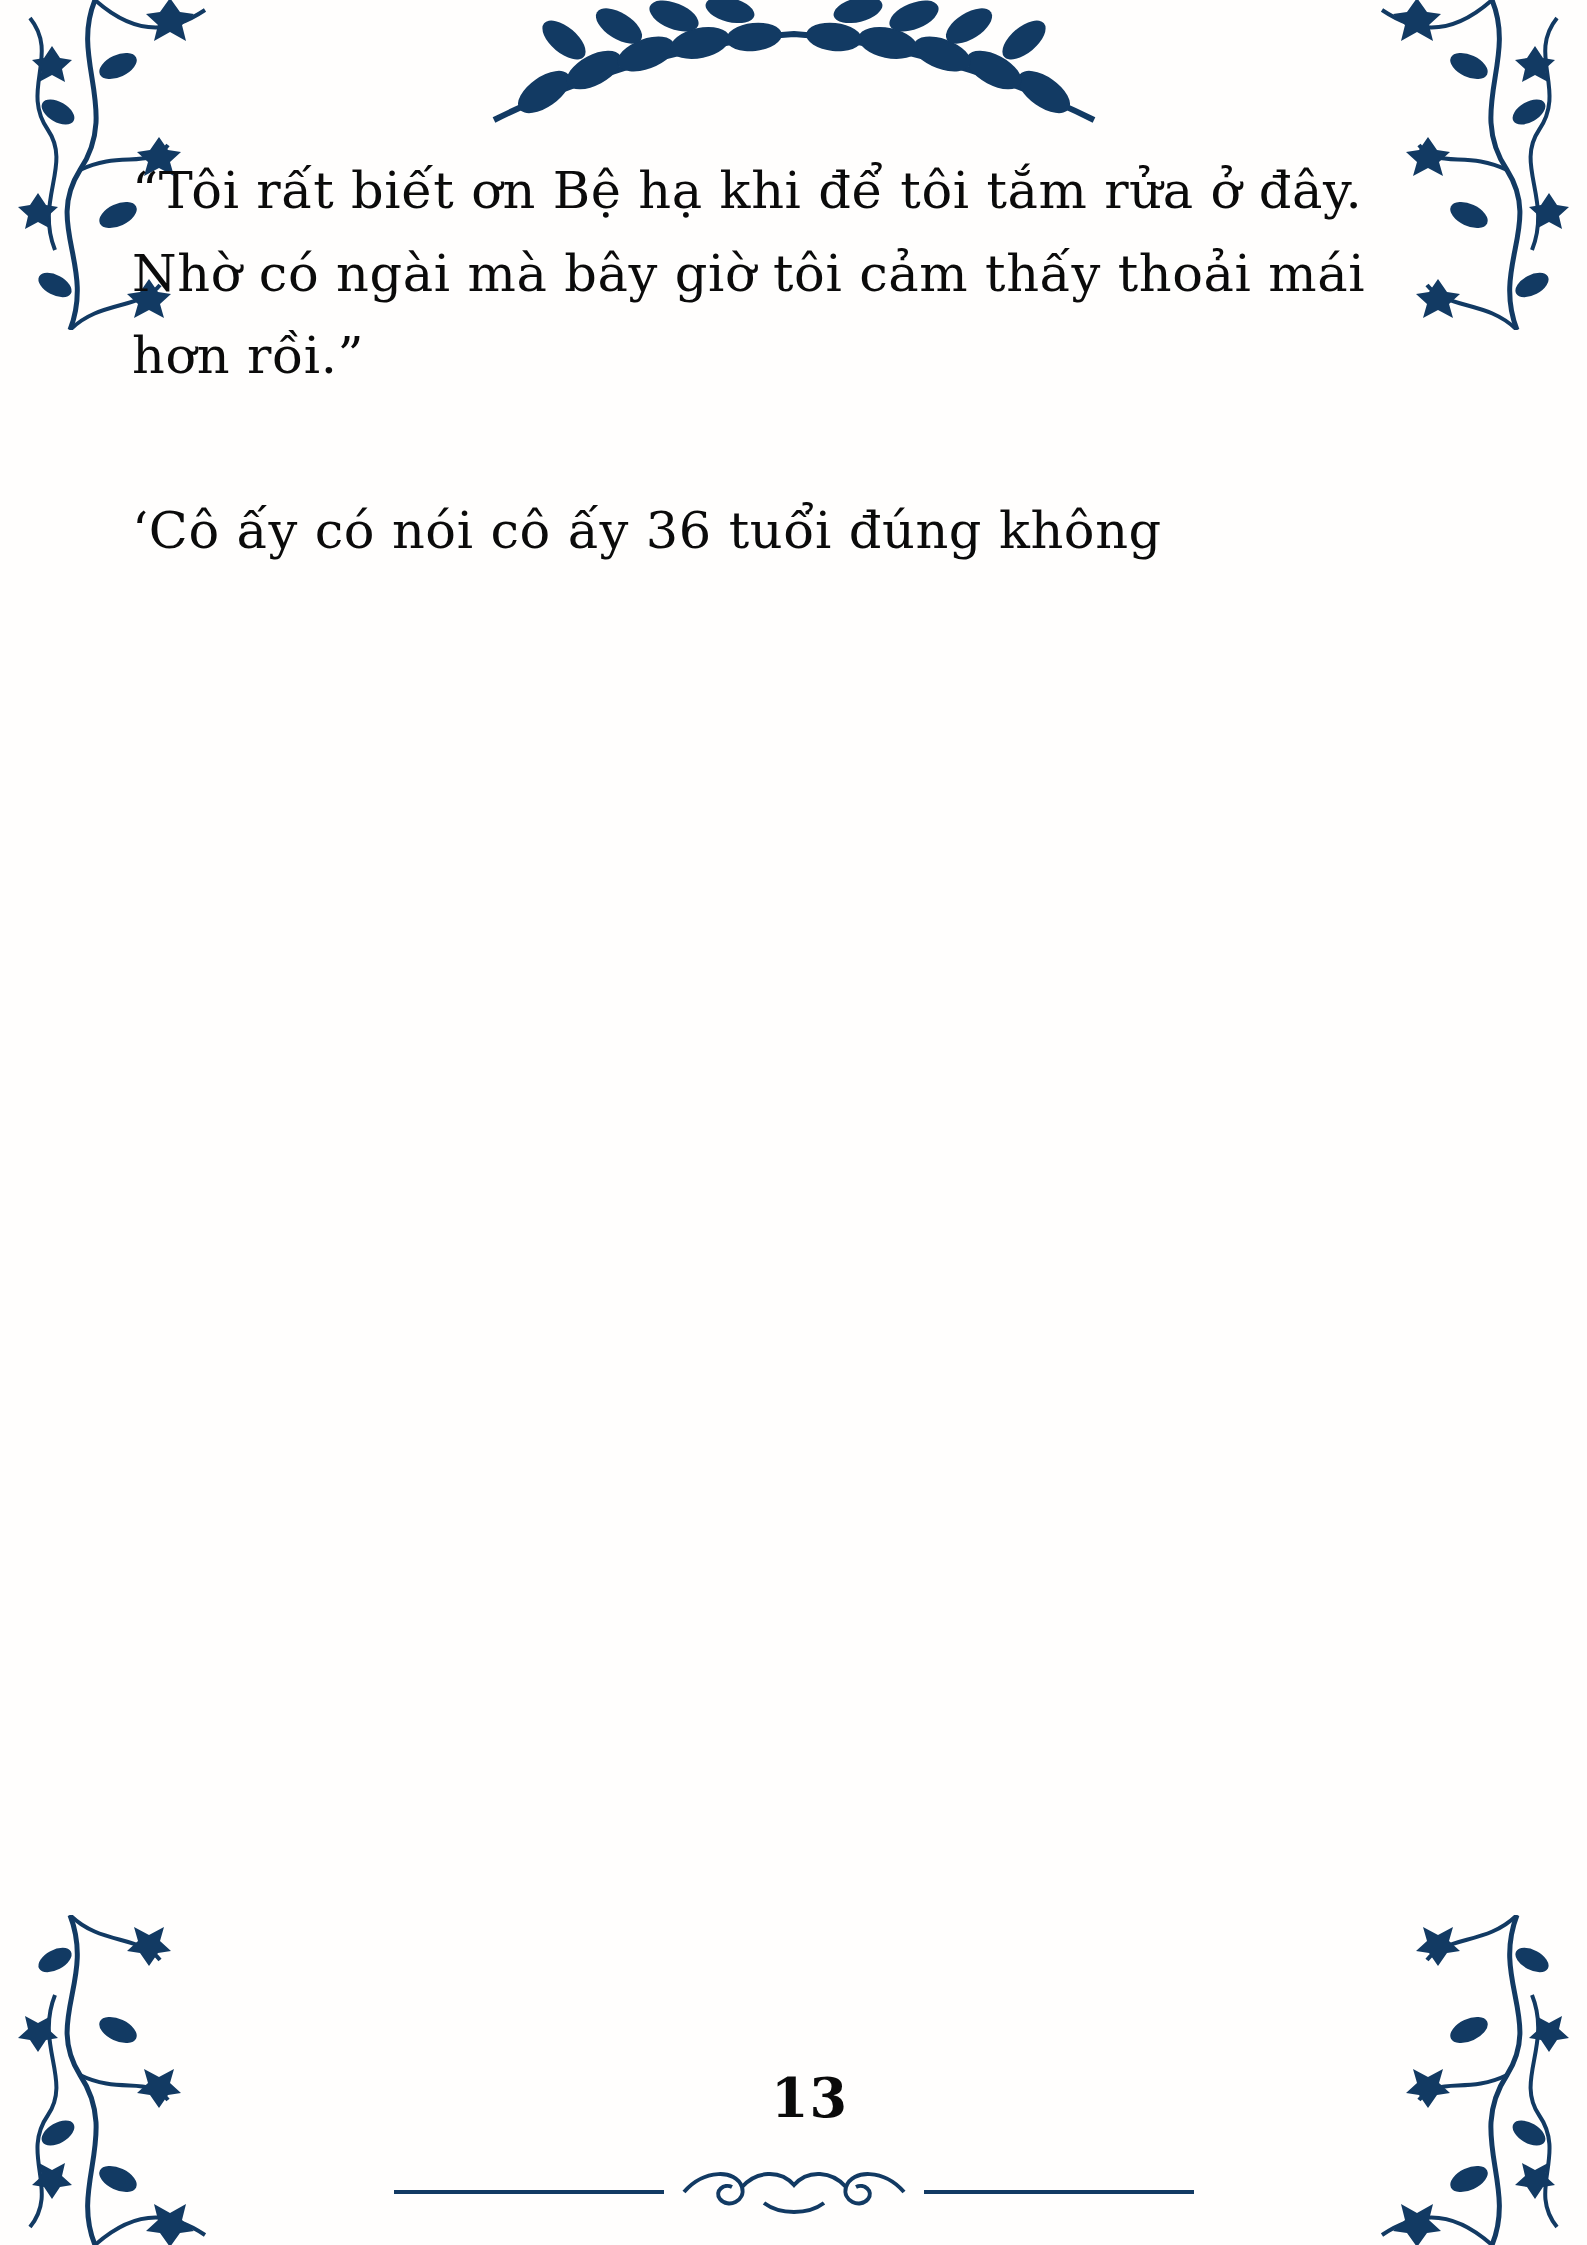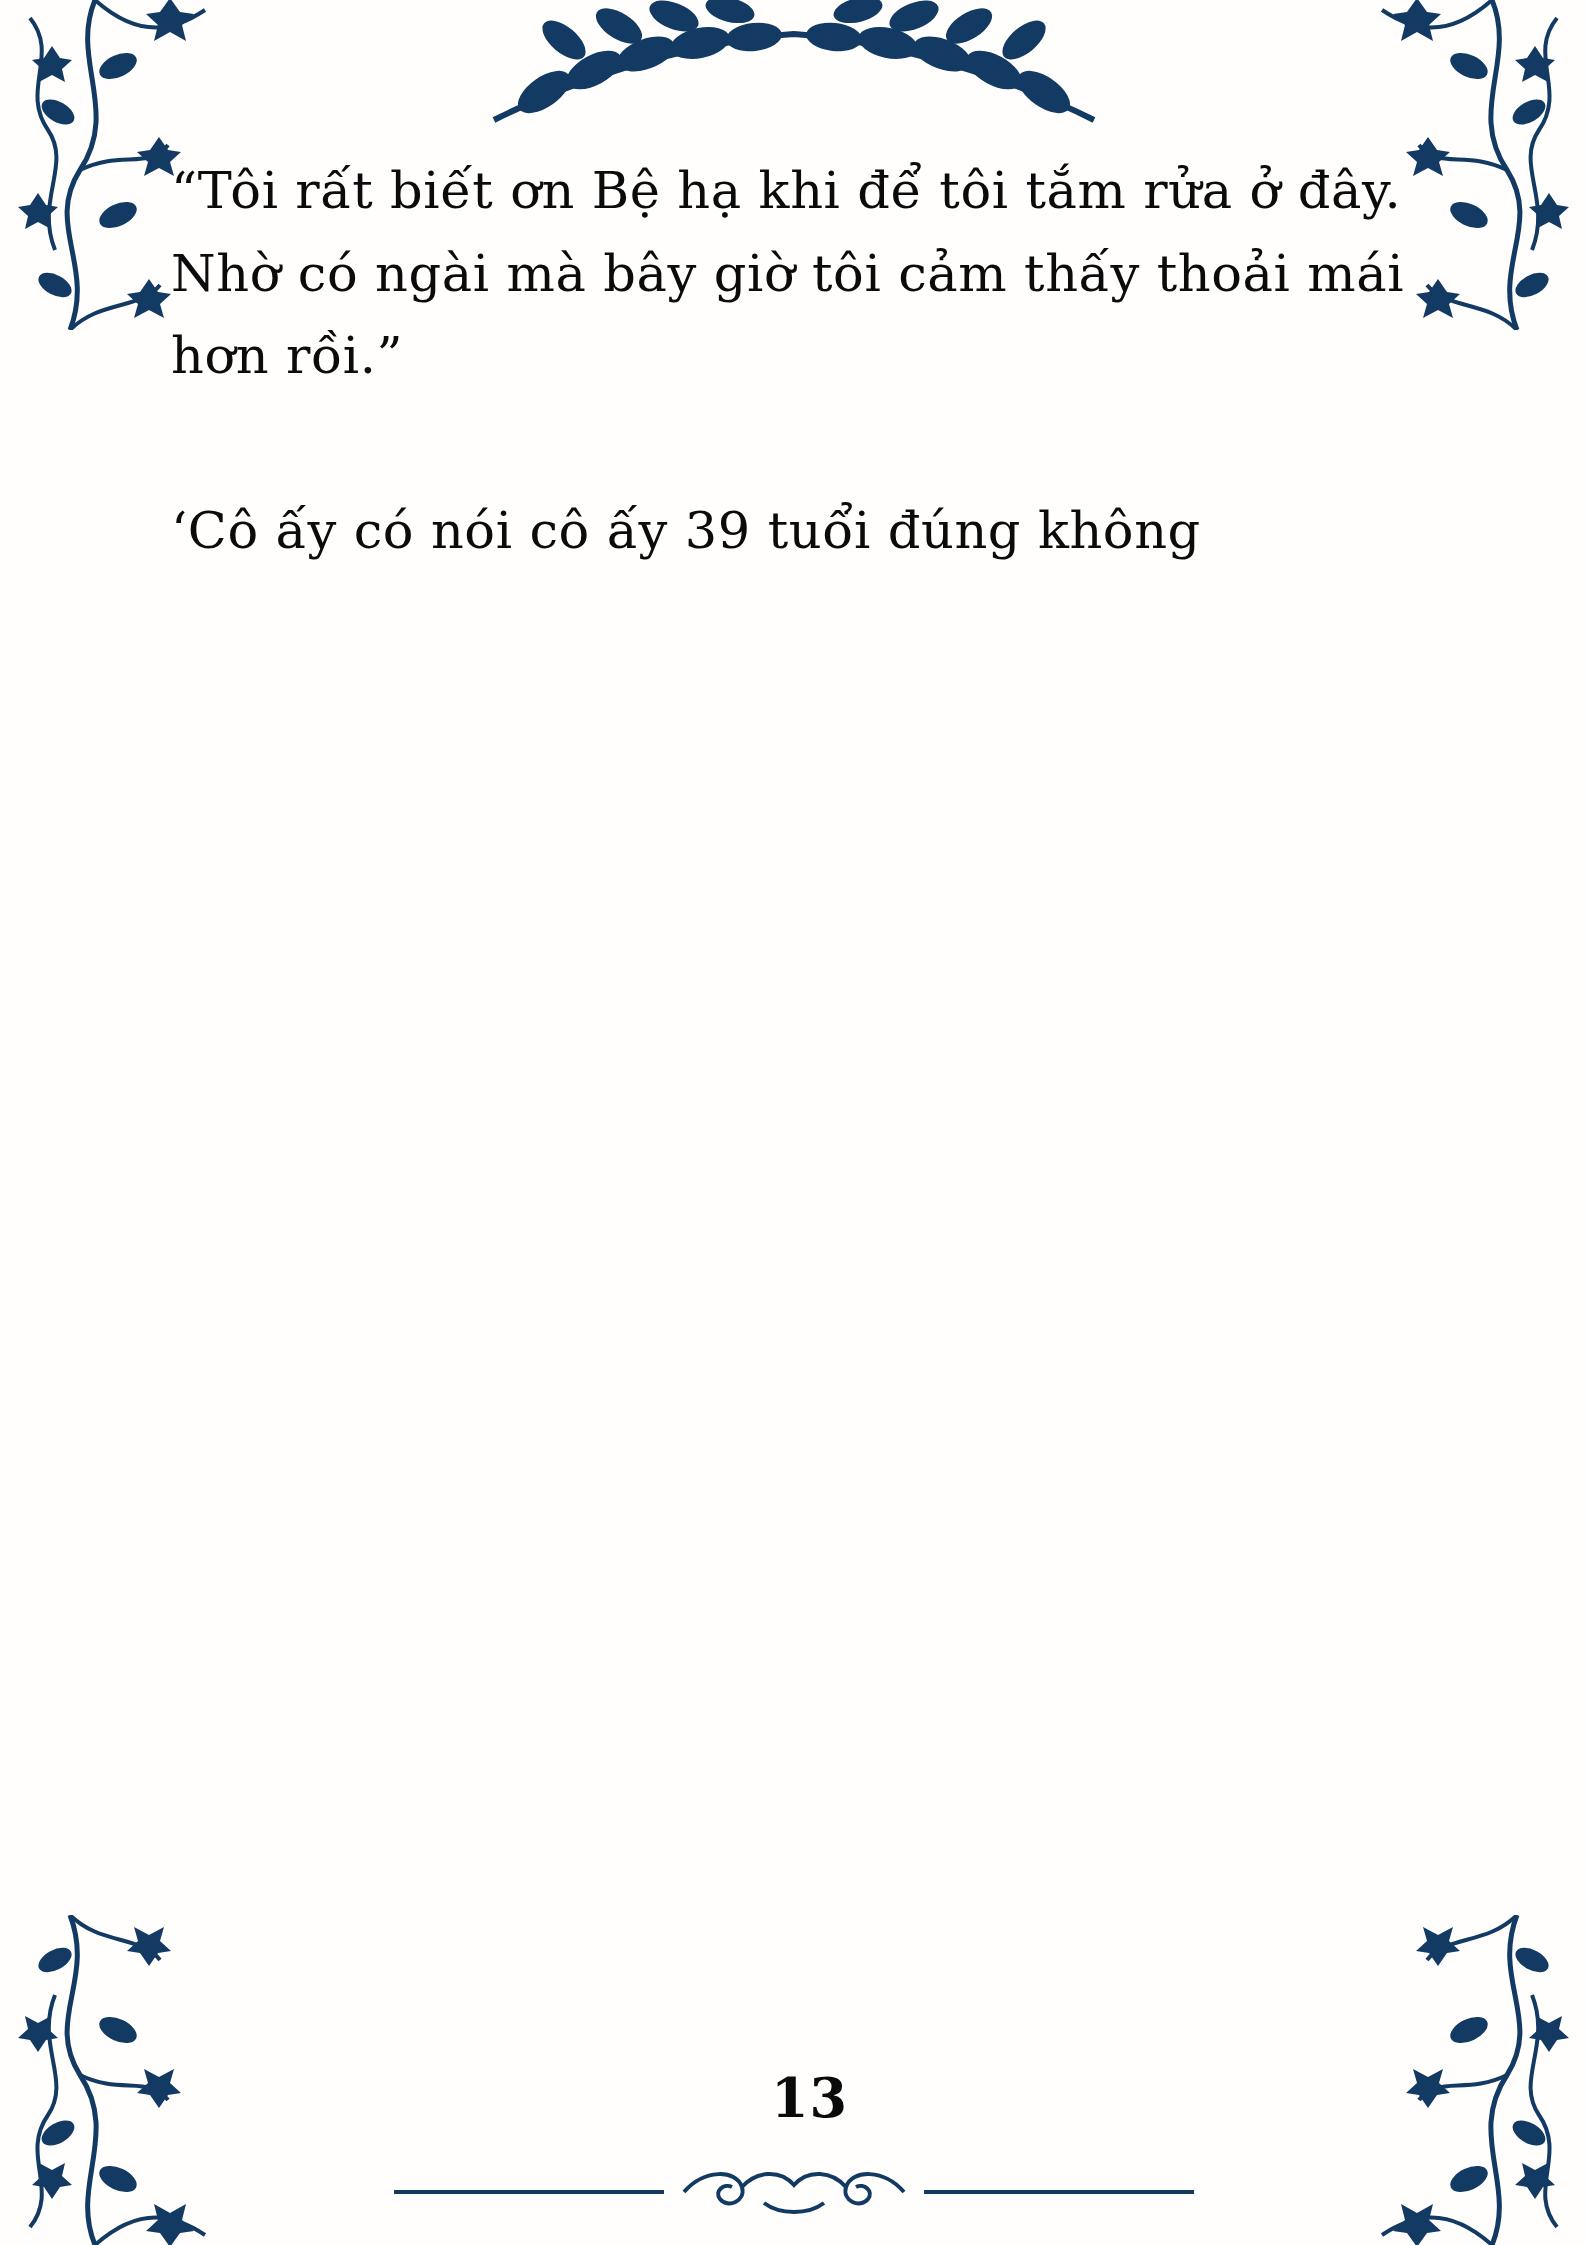--- a/index.html
+++ b/index.html
@@ -43,21 +43,20 @@
     opacity: 0.30;
     pointer-events: none;
   }
 
   
   .content {
     position: absolute;
     left: 132px;
     top: 150px;
     width: 1320px;
-    margin-left: 39px;
   }
   .para {
     font-family: "DejaVu Serif", serif;
     font-size: 51px;
     line-height: 1.62;
     color: #0b0b0b;
     letter-spacing: 0.6px;
     margin: 0 0 62px 0;
     text-align: left;
     white-space: pre-wrap;
@@ -203,18 +202,18 @@
       <path d="M300 35 C 320 12, 352 12, 358 30 C 362 44, 344 52, 336 42 C 330 34, 340 26, 348 30"></path>
       <path d="M520 35 C 500 12, 468 12, 462 30 C 458 44, 476 52, 484 42 C 490 34, 480 26, 472 30"></path>
       <path d="M358 30 C 372 14, 396 12, 410 28 C 424 12, 448 14, 462 30"></path>
       <path d="M380 46 C 396 58, 424 58, 440 46"></path>
     </svg>
   </div>
 
 
   <div class="content">
     <p class="para gap-lg">“Tôi rất biết ơn Bệ hạ khi để tôi tắm rửa ở đây. Nhờ có ngài mà bây giờ tôi cảm thấy thoải mái hơn rồi.”</p>
-    <p class="para">‘Cô ấy có nói cô ấy 39 tuổi đúng không</p>
+    <p class="para">‘Cô ấy có nói cô ấy 36 tuổi đúng không</p>
   </div>
 
   <div class="page-number">13</div>
 
 </div>
 
 </body></html>

